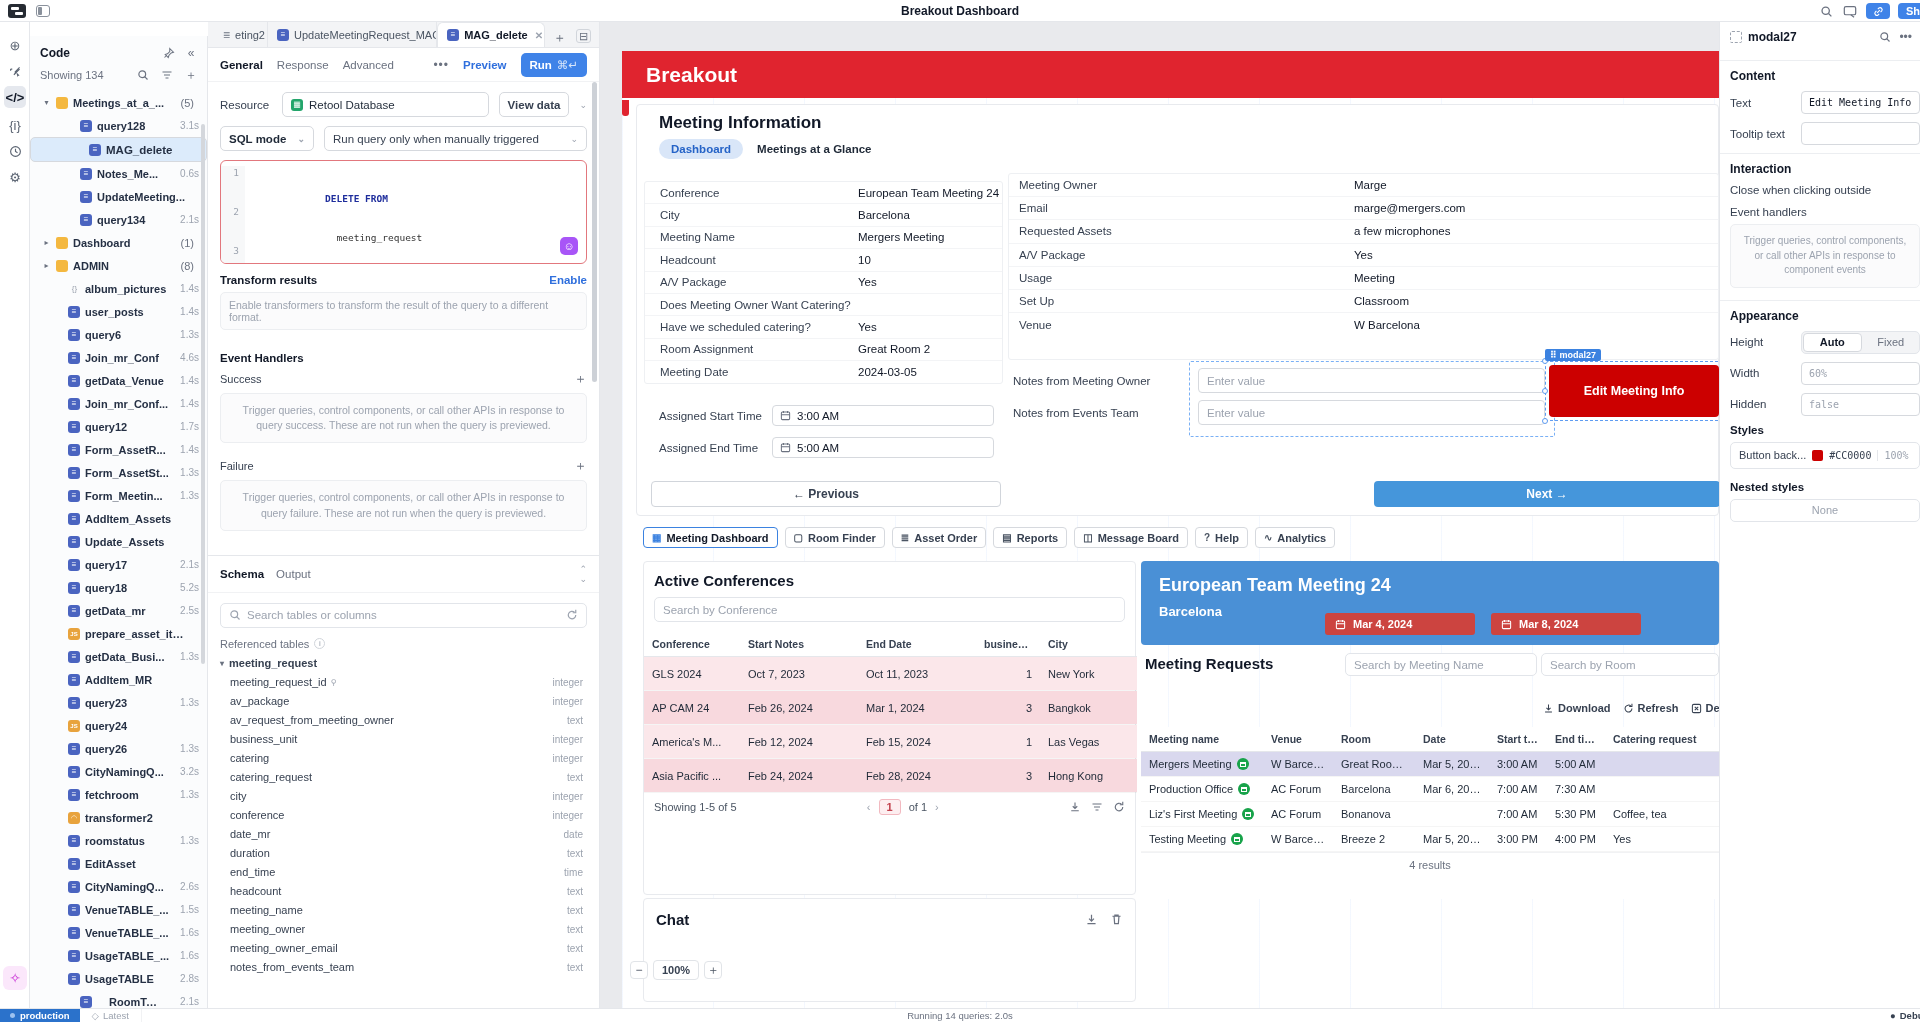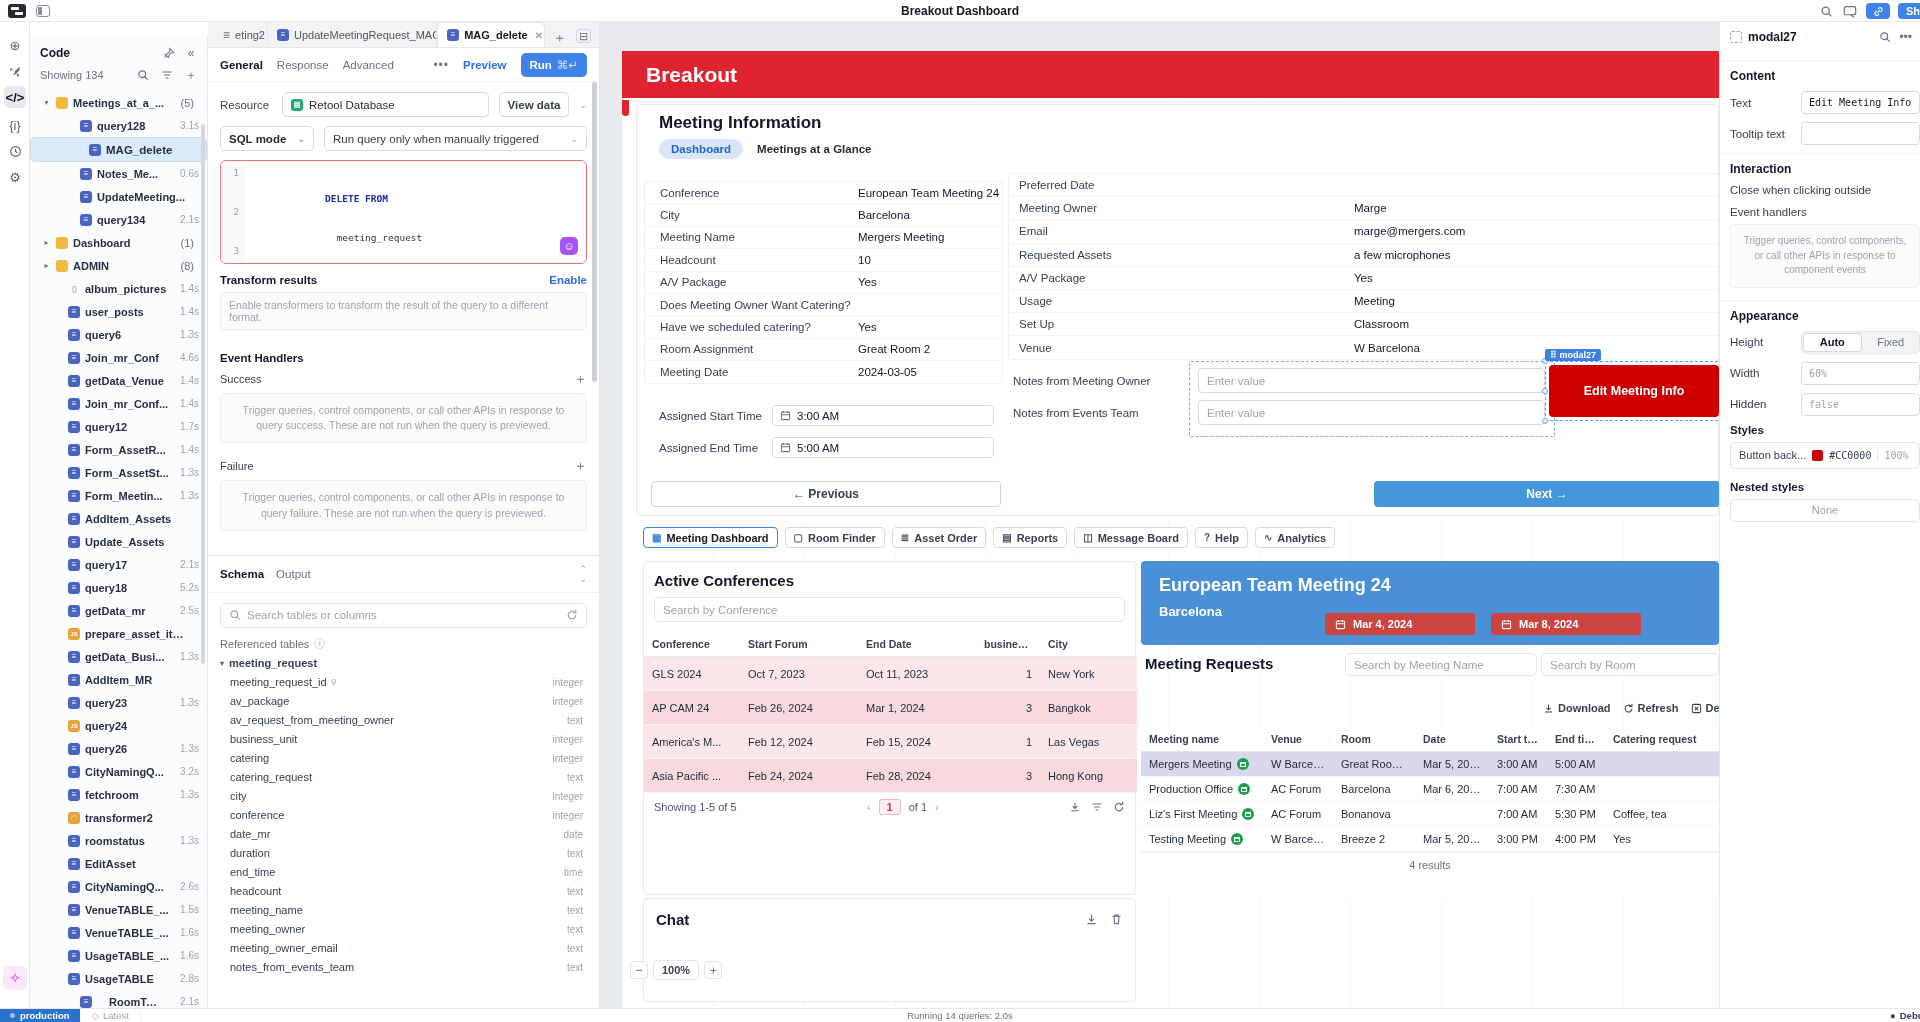--- a/index.html
+++ b/index.html
@@ -982,24 +982,20 @@
             <svg width="11" height="11" viewBox="0 0 16 16">
               <rect x="2" y="3" width="12" height="11" rx="1.5" fill="none" stroke="#6b7280" stroke-width="1.5"></rect>
               <path d="M5 1.5v3M11 1.5v3M2 7h12" stroke="#6b7280" stroke-width="1.5"></path>
             </svg>
             <span>5:00 AM</span>
           </span>
       </div>
 
       <div class="fbox" style="left:371px;top:68px;width:711px;height:187px">
 
-          <div class="frow" style="height:23.2px;padding-left:10px">
-            <span class="flabel" style="width:335px">Preferred Date</span>
-            <span class="fval"></span>
-          </div>
 
           <div class="frow" style="height:23.2px;padding-left:10px">
             <span class="flabel" style="width:335px">Meeting Owner</span>
             <span class="fval">Marge</span>
           </div>
 
           <div class="frow" style="height:23.2px;padding-left:10px">
             <span class="flabel" style="width:335px">Email</span>
             <span class="fval">marge@mergers.com</span>
           </div>
@@ -1102,21 +1098,21 @@
         <colgroup>
             <col style="width:96px">
             <col style="width:118px">
             <col style="width:118px">
             <col style="width:64px">
             <col style="width:97px">
           </colgroup>
         <thead>
             <tr>
           <th>Conference</th>
-          <th>Start Forum</th>
+          <th>Start Notes</th>
           <th>End Date</th>
           <th class="num">business_reg...</th>
           <th>City</th>
         </tr>
           </thead>
         <tbody>
 
 
             <tr class="row-a">
               <td>GLS 2024</td>

